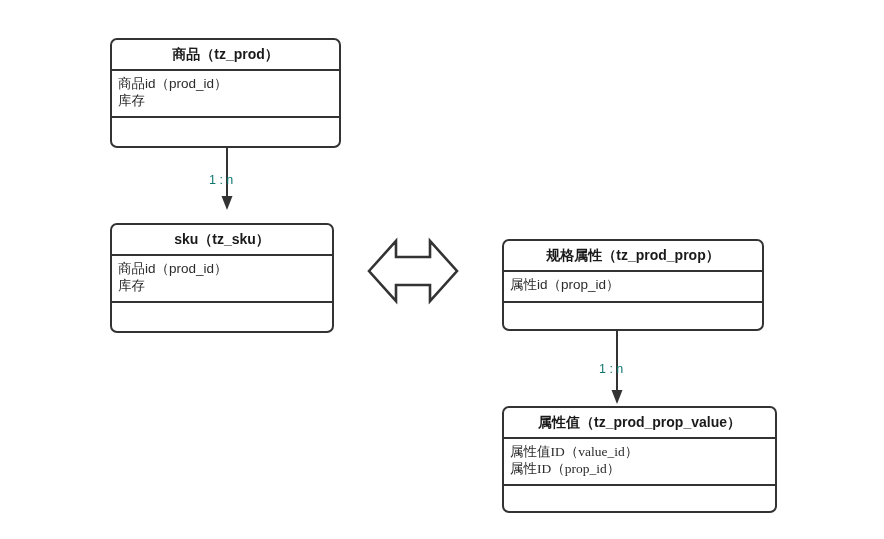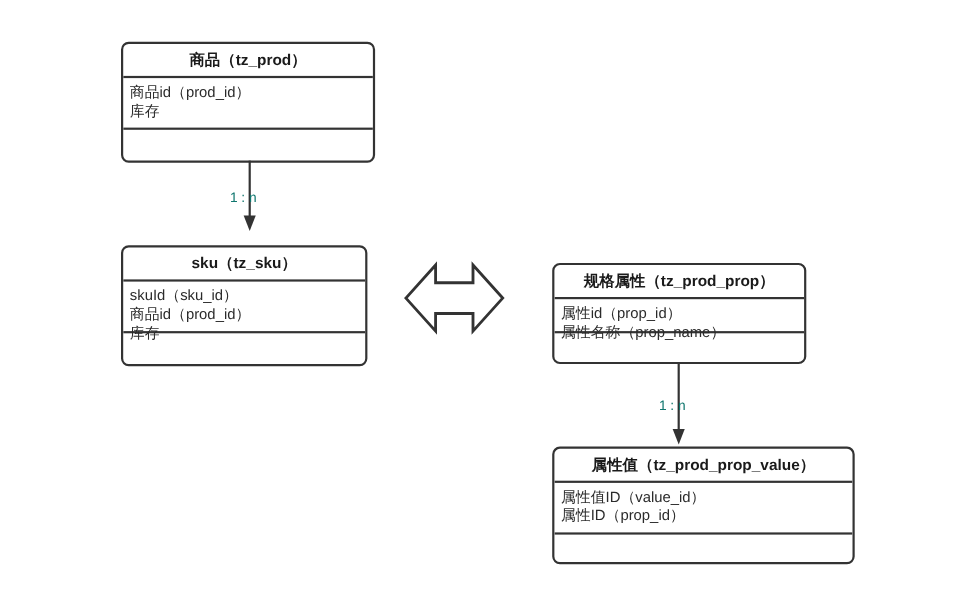--- a/index.html
+++ b/index.html
@@ -104,52 +104,50 @@
     <svg width="18" height="66" viewBox="0 0 18 66">
       <line x1="9" y1="0" x2="9" y2="52" stroke="#333333" stroke-width="2"></line>
       <polygon points="9,64 3.5,50 14.5,50" fill="#333333"></polygon>
     </svg>
   </div>
   <div class="conn-label" style="left:209px; top:173px;">1 : n</div>
 
   <div class="entity" style="left:110px; top:211px; width:224px; height:110px;margin-top:12px;">
     <div class="entity-title">sku（tz_sku）</div>
     <div class="entity-attrs" style="height:47px;">
-      <div class="attr-row">skuId（sku_id）</div>
       <div class="attr-row">商品id（prod_id）</div>
       <div class="attr-row">库存</div>
     </div>
     <div class="entity-methods"></div>
   </div>
 
   <div class="relation-arrow" style="left:366px; top:236px; width:94px; height:70px;">
     <svg width="94" height="70" viewBox="0 0 94 70">
       <polygon points="3,35 30,5 30,21 64,21 64,5 91,35 64,65 64,49 30,49 30,65" fill="#ffffff" stroke="#333333" stroke-width="2.6" stroke-linejoin="miter"></polygon>
     </svg>
   </div>
 
-  <div class="entity" style="left:502px; top:239px; width:231px; height:92px;">
+  <div class="entity" style="left:502px; top:239px; width:262px; height:92px;">
     <div class="entity-title">规格属性（tz_prod_prop）</div>
     <div class="entity-attrs" style="height:31px;">
       <div class="attr-row">属性id（prop_id）</div>
-      <div class="attr-row">属性名称（prop_name）</div>
     </div>
     <div class="entity-methods"></div>
   </div>
 
   <div class="conn" style="left:608px; top:330px; width:18px; height:76px;">
     <svg width="18" height="76" viewBox="0 0 18 76">
       <line x1="9" y1="0" x2="9" y2="62" stroke="#333333" stroke-width="2"></line>
       <polygon points="9,74 3.5,60 14.5,60" fill="#333333"></polygon>
     </svg>
   </div>
   <div class="conn-label" style="left:599px; top:362px;">1 : n</div>
 
   <div class="entity" style="left:502px; top:406px; width:275px; height:107px;">
     <div class="entity-title">属性值（tz_prod_prop_value）</div>
-    <div class="entity-attrs" style="height:47px;">
+    <div class="entity-attrs" style="height:47px;font-family:Liberation Serif, serif;">
       <div class="attr-row">属性值ID（value_id）</div>
       <div class="attr-row">属性ID（prop_id）</div>
     </div>
     <div class="entity-methods"></div>
   </div>
 
 </div>
 
 </body></html>

